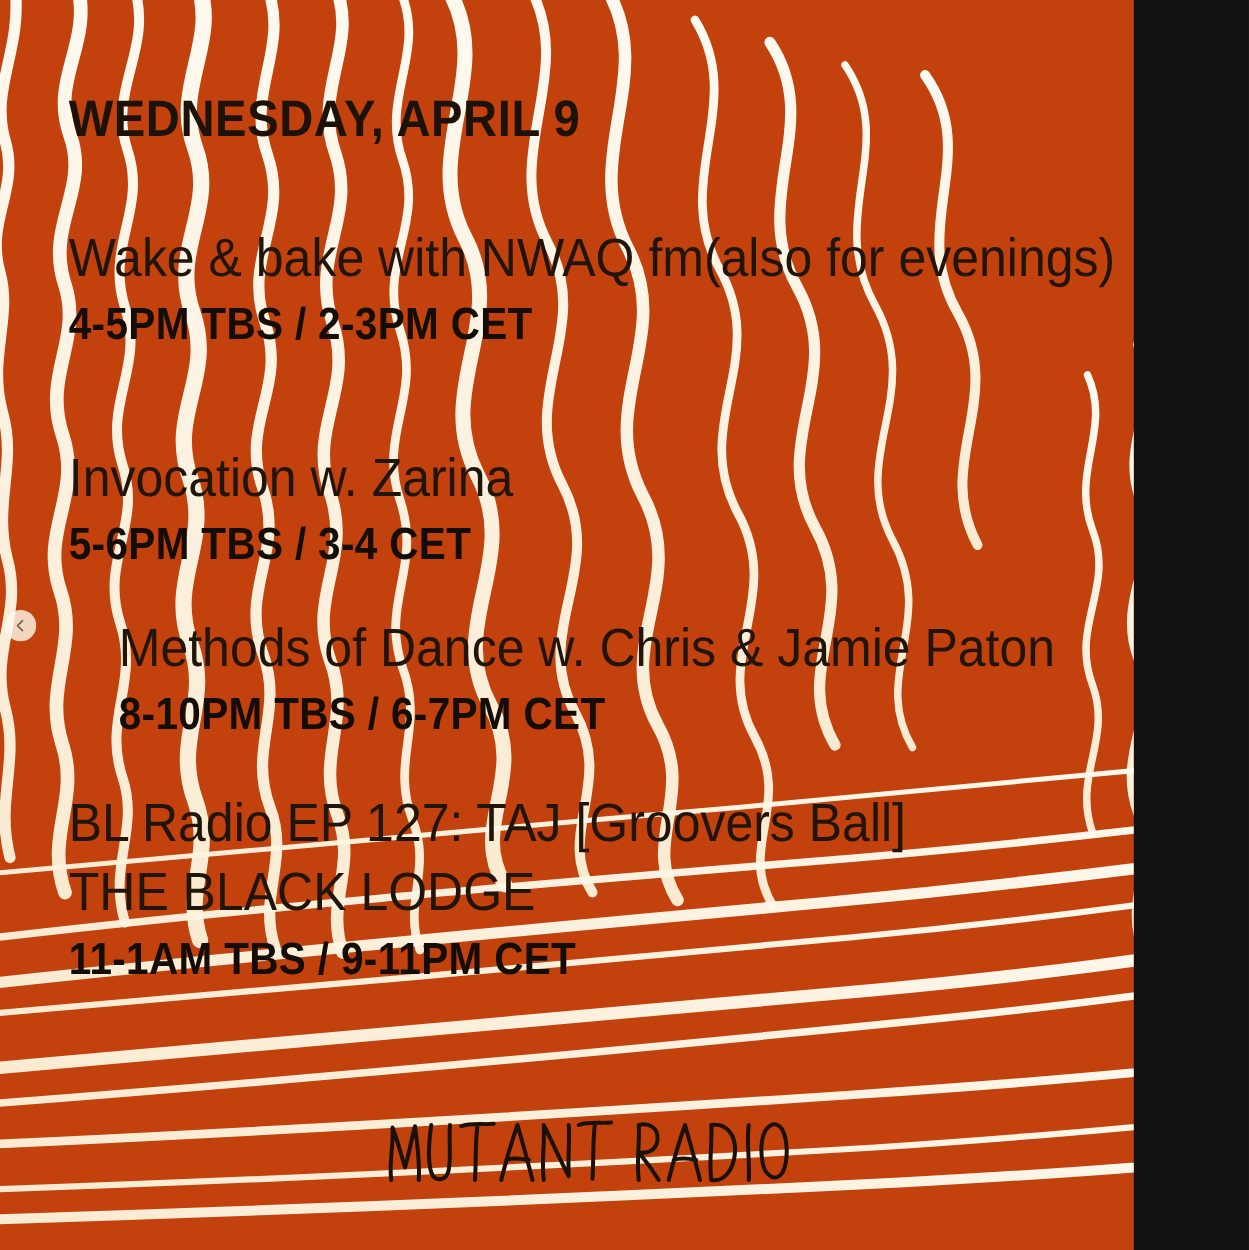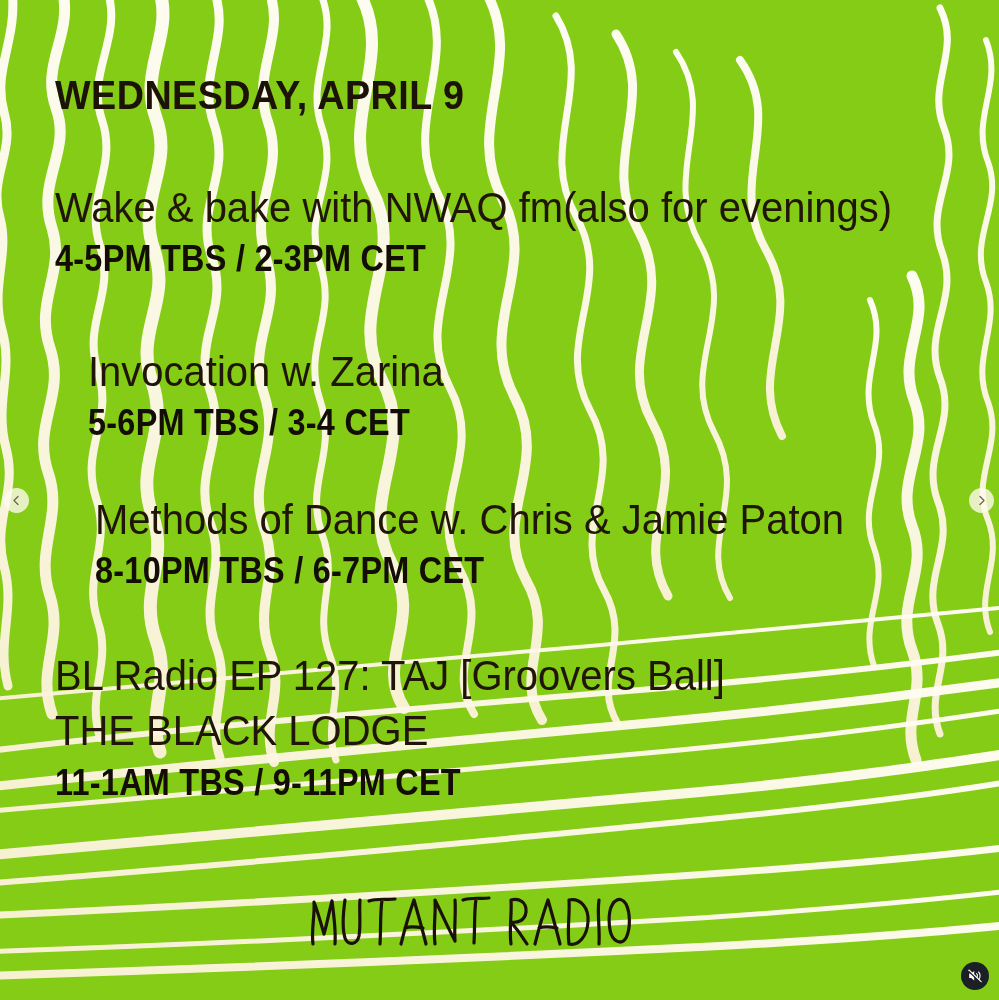--- a/index.html
+++ b/index.html
@@ -4,22 +4,22 @@
 <style>
   * { margin:0; padding:0; box-sizing:border-box; }
   html, body {
     width:999px; height:1000px;
     background:#111;
     font-family:"Liberation Sans", sans-serif;
     overflow:hidden;
   }
   #story {
     position:relative;
-    width:999px; height:1000px;
-    background:#84cc16;
+    width:907px; height:1000px;
+    background:#c2410c;
     overflow:hidden;
   }
   #bg-waves {
     position:absolute; inset:0;
     width:999px; height:1000px;
     pointer-events:none;
   }
   
   #content {
     position:absolute;
@@ -66,23 +66,23 @@
     font-weight:700;
     font-size:36px;
     line-height:50px;
     letter-spacing:0.3px;
     color:#140d05;
     transform:scaleX(0.9);
     transform-origin:left center;
     white-space:nowrap;
   }
   #e0 { top:180px; }
-  #e1 { top:344px;margin-left:33px; }
+  #e1 { top:356px; }
   #e2 { top:492px;margin-left:40px; }
-  #e3 { top:648px; }
+  #e3 { top:632px; }
 
   
   #logo {
     position:absolute;
     left:305px; top:886px;
     width:330px; height:70px;
     z-index:3;
   }
   
   .nav-arrow {

